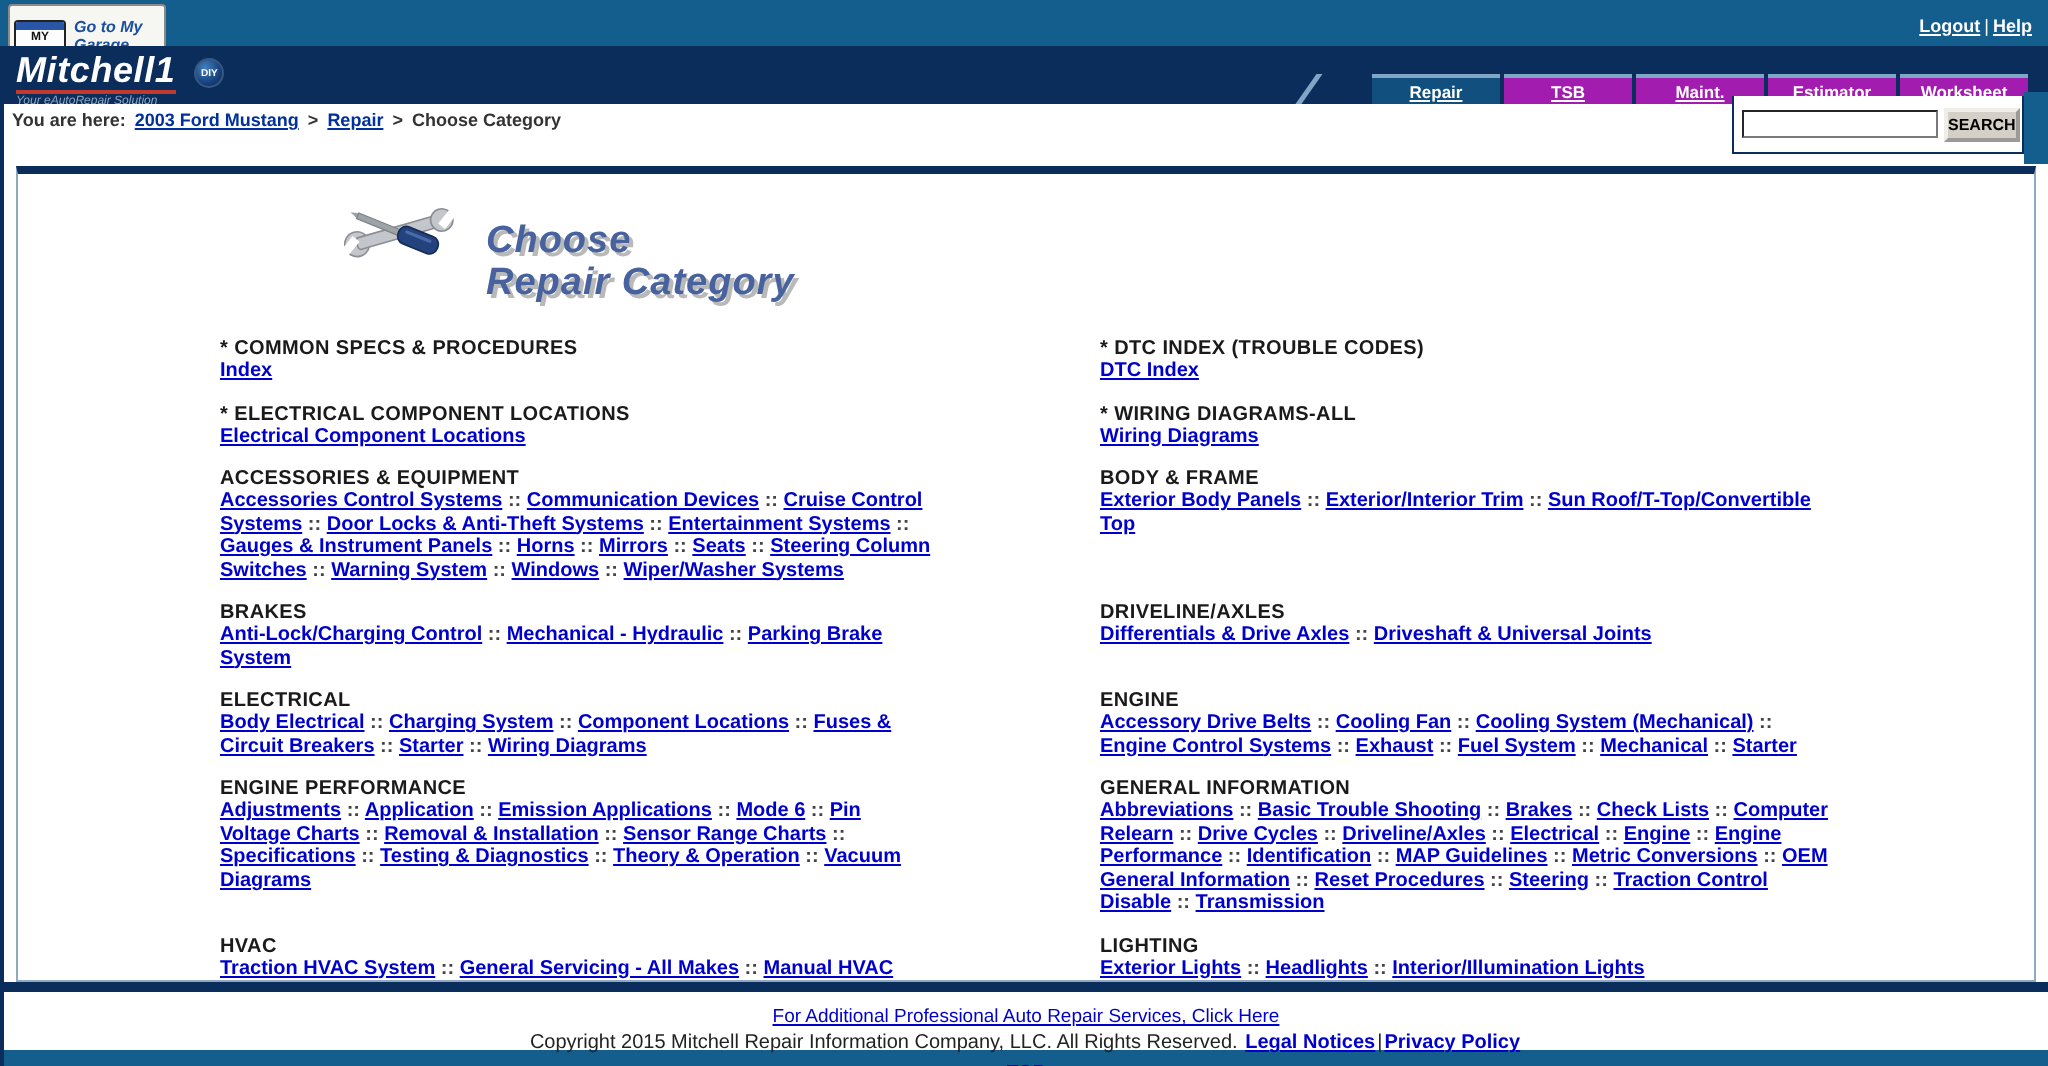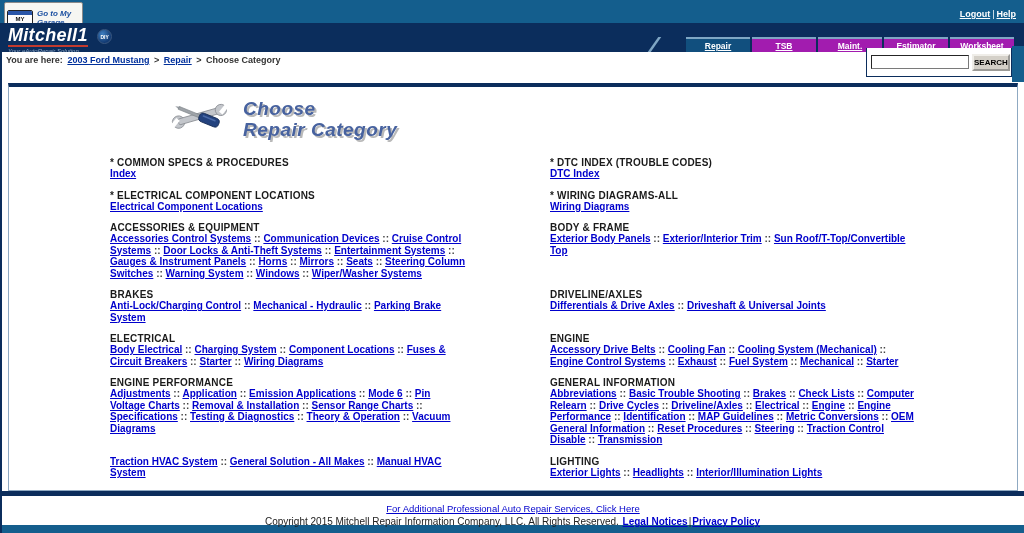--- a/index.html
+++ b/index.html
@@ -52,21 +52,21 @@
   .search-panel button { height:17px; background:#d4d0c8; border:2px outset #efede8; font-size:8px;
     font-weight:bold; color:#000; padding:0 0; cursor:pointer; font-family:"Liberation Sans",sans-serif; }
 
   
   .mid { border-left:2px solid #0b2d5c; }
   .contentbox { margin:0 6px; height:408px; background:#fff; border:1px solid #8fa9c2;
     border-top:4px solid #0b2d5c; overflow:hidden; }
   .pagetitle-block { display:flex; align-items:flex-start; margin:7px 0 0 160px; gap:12px; }
   .tools-icon { width:62px; height:46px; }
   .pagetitle { font-size:19px; font-weight:bold; font-style:italic; color:#47629f; line-height:21px;
-    text-shadow:2px 2px 0 #b9b9b9; letter-spacing:0.5px; margin-top:4px; }
+    text-shadow:2px 2px 0 #b9b9b9; letter-spacing:0.5px; margin-top:16px; }
   .cat-grid { display:grid; grid-template-columns:358px 366px; column-gap:82px; row-gap:10px;
     margin:17px 0 0 101px; }
   .sec-h { font-size:10px; font-weight:bold; color:#1a1a1a; line-height:11px; letter-spacing:0.2px; }
   .sec-links { font-size:10px; line-height:11.5px; }
   .cat-link { color:#0000cc; font-weight:bold; text-decoration:underline; cursor:pointer; }
   .sep { color:#444; font-weight:bold; }
 
   
   .footer-bar { height:5px; background:#0b2d5c; margin:0; }
   .footer-white { height:29px; background:#fff; text-align:center; padding-top:2px; }
@@ -206,21 +206,22 @@
           </div>
           <div class="section">
             <div class="sec-h">ENGINE PERFORMANCE</div>
             <div class="sec-links"><a class="cat-link">Adjustments</a><span class="sep"> :: </span><a class="cat-link">Application</a><span class="sep"> :: </span><a class="cat-link">Emission Applications</a><span class="sep"> :: </span><a class="cat-link">Mode 6</a><span class="sep"> :: </span><a class="cat-link">Pin Voltage Charts</a><span class="sep"> :: </span><a class="cat-link">Removal &amp; Installation</a><span class="sep"> :: </span><a class="cat-link">Sensor Range Charts</a><span class="sep"> :: </span><a class="cat-link">Specifications</a><span class="sep"> :: </span><a class="cat-link">Testing &amp; Diagnostics</a><span class="sep"> :: </span><a class="cat-link">Theory &amp; Operation</a><span class="sep"> :: </span><a class="cat-link">Vacuum Diagrams</a></div>
           </div>
           <div class="section">
             <div class="sec-h">GENERAL INFORMATION</div>
             <div class="sec-links"><a class="cat-link">Abbreviations</a><span class="sep"> :: </span><a class="cat-link">Basic Trouble Shooting</a><span class="sep"> :: </span><a class="cat-link">Brakes</a><span class="sep"> :: </span><a class="cat-link">Check Lists</a><span class="sep"> :: </span><a class="cat-link">Computer Relearn</a><span class="sep"> :: </span><a class="cat-link">Drive Cycles</a><span class="sep"> :: </span><a class="cat-link">Driveline/Axles</a><span class="sep"> :: </span><a class="cat-link">Electrical</a><span class="sep"> :: </span><a class="cat-link">Engine</a><span class="sep"> :: </span><a class="cat-link">Engine Performance</a><span class="sep"> :: </span><a class="cat-link">Identification</a><span class="sep"> :: </span><a class="cat-link">MAP Guidelines</a><span class="sep"> :: </span><a class="cat-link">Metric Conversions</a><span class="sep"> :: </span><a class="cat-link">OEM General Information</a><span class="sep"> :: </span><a class="cat-link">Reset Procedures</a><span class="sep"> :: </span><a class="cat-link">Steering</a><span class="sep"> :: </span><a class="cat-link">Traction Control Disable</a><span class="sep"> :: </span><a class="cat-link">Transmission</a></div>
           </div>
           <div class="section">
-            <div class="sec-links"><a class="cat-link">Traction HVAC System</a><span class="sep"> :: </span><a class="cat-link">General Solution - All Makes</a><span class="sep"> :: </span><a class="cat-link">Manual HVAC System</a></div>
+            <div class="sec-h">HVAC</div>
+            <div class="sec-links"><a class="cat-link">Traction HVAC System</a><span class="sep"> :: </span><a class="cat-link">General Servicing - All Makes</a><span class="sep"> :: </span><a class="cat-link">Manual HVAC System</a></div>
           </div>
           <div class="section">
             <div class="sec-h">LIGHTING</div>
             <div class="sec-links"><a class="cat-link">Exterior Lights</a><span class="sep"> :: </span><a class="cat-link">Headlights</a><span class="sep"> :: </span><a class="cat-link">Interior/Illumination Lights</a></div>
           </div>
         </div>
     </div>
 
     <div class="footer-bar"></div>
     <div class="footer-white">

